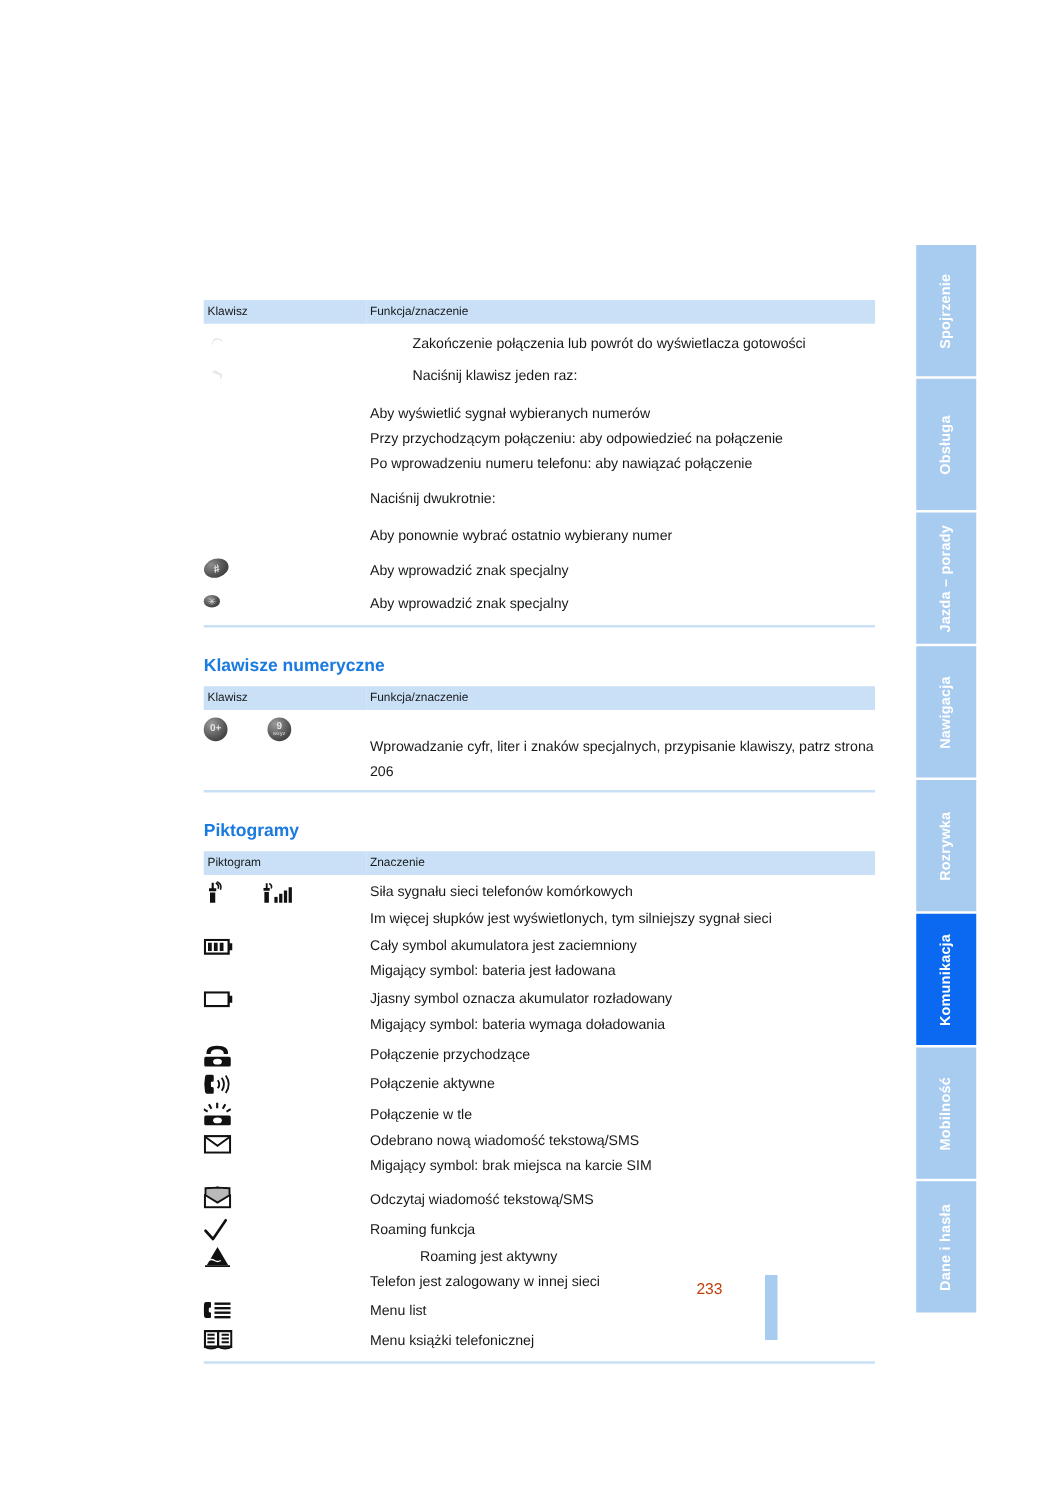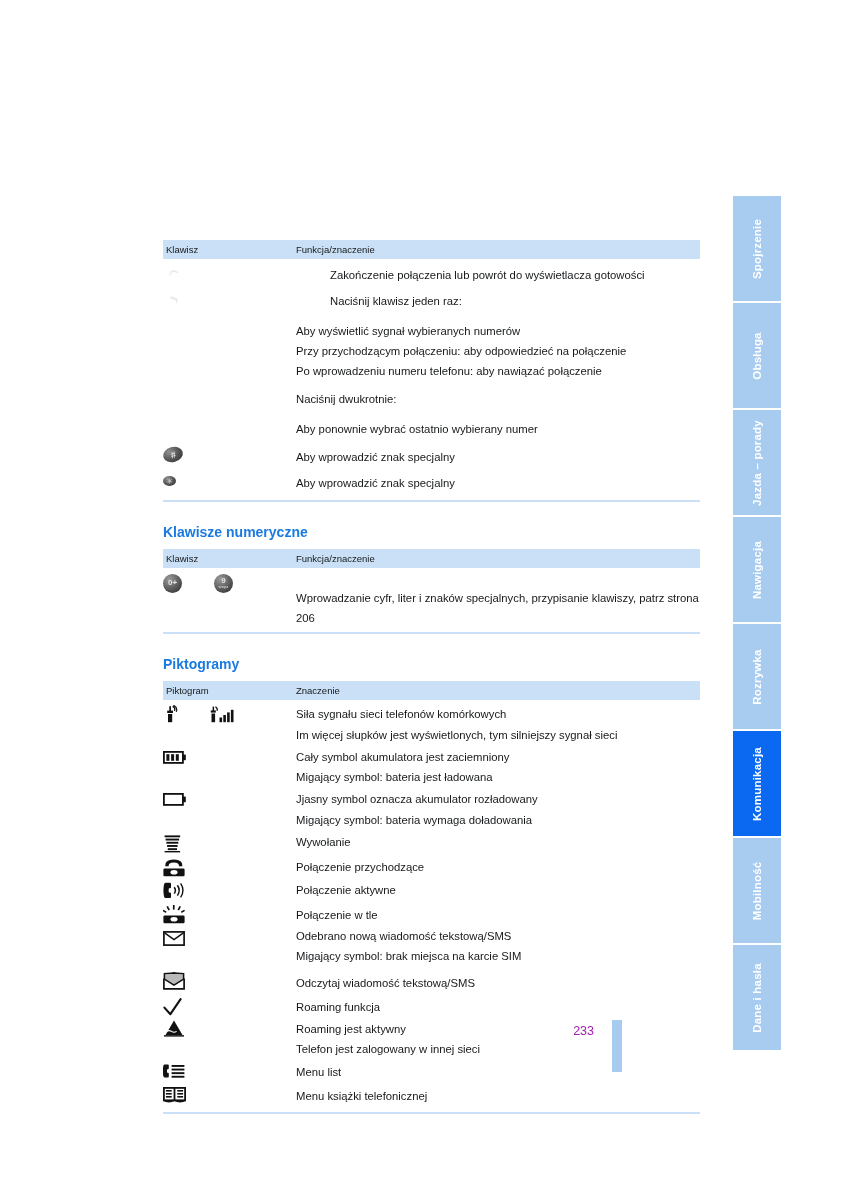--- a/index.html
+++ b/index.html
@@ -140,25 +140,25 @@
     line-height: 1;
   }
   .key-round .k-main { font-size: 8px; font-weight: bold; }
   .key-round .k-sub { font-size: 4.2px; letter-spacing: 0.2px; margin-top: 0.5px; }
 
   svg.ico { display: block; }
 
   
   .page-number {
     position: absolute;
-    left: 552px; top: 1024px;
+    left: 536px; top: 1024px;
     width: 42px;
     text-align: right;
     font-size: 12.5px;
-    color: #a21caf;
+    color: #c2410c;
   }
   .page-marker {
     position: absolute;
     left: 612px; top: 1020px;
     width: 10px; height: 52px;
     background: #a8cbf0;
   }
 </style>
 </head>
 <body>
@@ -371,39 +371,20 @@
                 </svg>
               </span>
             </div>
           </td>
           <td class="c-txt">
             <div class="rowline" style="padding-top:2px;">Jjasny symbol oznacza akumulator rozładowany</div>
             <div class="rowline">Migający symbol: bateria wymaga doładowania</div>
           </td>
         </tr>
 
-        <tr>
-          <td class="c-sym">
-            <div class="symbox" style="padding-top:4px;">
-              <span class="glyph">
-                <svg class="ico" width="20" height="19" viewBox="0 0 20 19">
-                  <rect x="1.6" y="1.4" width="15.5" height="1.9" fill="#111"></rect>
-                  <rect x="2.6" y="4.6" width="13.5" height="1.9" fill="#111"></rect>
-                  <rect x="3.4" y="7.8" width="11.9" height="1.9" fill="#111"></rect>
-                  <rect x="4.1" y="11" width="10.5" height="1.9" fill="#111"></rect>
-                  <rect x="4.8" y="14.2" width="9.2" height="1.9" fill="#111"></rect>
-                  <rect x="1.6" y="17" width="15.5" height="1.4" fill="#111"></rect>
-                </svg>
-              </span>
-            </div>
-          </td>
-          <td class="c-txt">
-            <div class="rowline" style="padding-top:2px;">Wywołanie</div>
-          </td>
-        </tr>
 
         <tr>
           <td class="c-sym">
             <div class="symbox" style="padding-top:5px;">
               <span class="glyph">
                 <svg class="ico" width="22" height="19" viewBox="0 0 22 19">
                   <path d="M2.2 8.2 q-0.6 -6.6 8.6 -6.6 q9.2 0 8.6 6.6 l-3.4 0 q0.4 -3.8 -5.2 -3.8 q-5.6 0 -5.2 3.8 z" fill="#111"></path>
                   <path d="M1.6 10.4 h18.8 q1.2 0 1.2 1.3 v5.2 q0 1.3 -1.2 1.3 h-18.8 q-1.2 0 -1.2 -1.3 v-5.2 q0 -1.3 1.2 -1.3 z" fill="#111"></path>
                   <ellipse cx="11" cy="14.3" rx="3.5" ry="2.3" fill="#fff"></ellipse>
                 </svg>
@@ -508,21 +489,21 @@
               <span class="glyph">
                 <svg class="ico" width="22" height="17" viewBox="0 0 22 17">
                   <path d="M11 0.6 L19.6 15.2 L2.4 15.2 Z" fill="#111"></path>
                   <rect x="1" y="15.2" width="20" height="1.4" fill="#111"></rect>
                   <path d="M3.6 11.4 q2.6 -1.6 5 0 q2.4 1.6 5 0" fill="none" stroke="#fff" stroke-width="1.1"></path>
                 </svg>
               </span>
             </div>
           </td>
           <td class="c-txt">
-            <div class="rowline" style="padding-top:2px;">Roaming jest aktywny</div>
+            <div class="rowline" style="padding-top:2px;margin-left:40px;">Roaming jest aktywny</div>
             <div class="rowline">Telefon jest zalogowany w innej sieci</div>
           </td>
         </tr>
 
         <tr>
           <td class="c-sym">
             <div class="symbox" style="padding-top:4px;">
               <span class="glyph">
                 <svg class="ico" width="22" height="16" viewBox="0 0 22 16">
                   <path d="M1.6 0.6 h3.4 q0.8 0 0.8 1 v2.6 q0 1 -0.8 1 h-0.8 q-0.4 1.9 0 3.6 h0.8 q0.8 0 0.8 1 v2.6 q0 1 -0.8 1 h-3.4 q-1 0 -1.3 -1.4 q-1 -5.2 0 -10.1 q0.3 -1.3 1.3 -1.3 z" fill="#111"></path>

